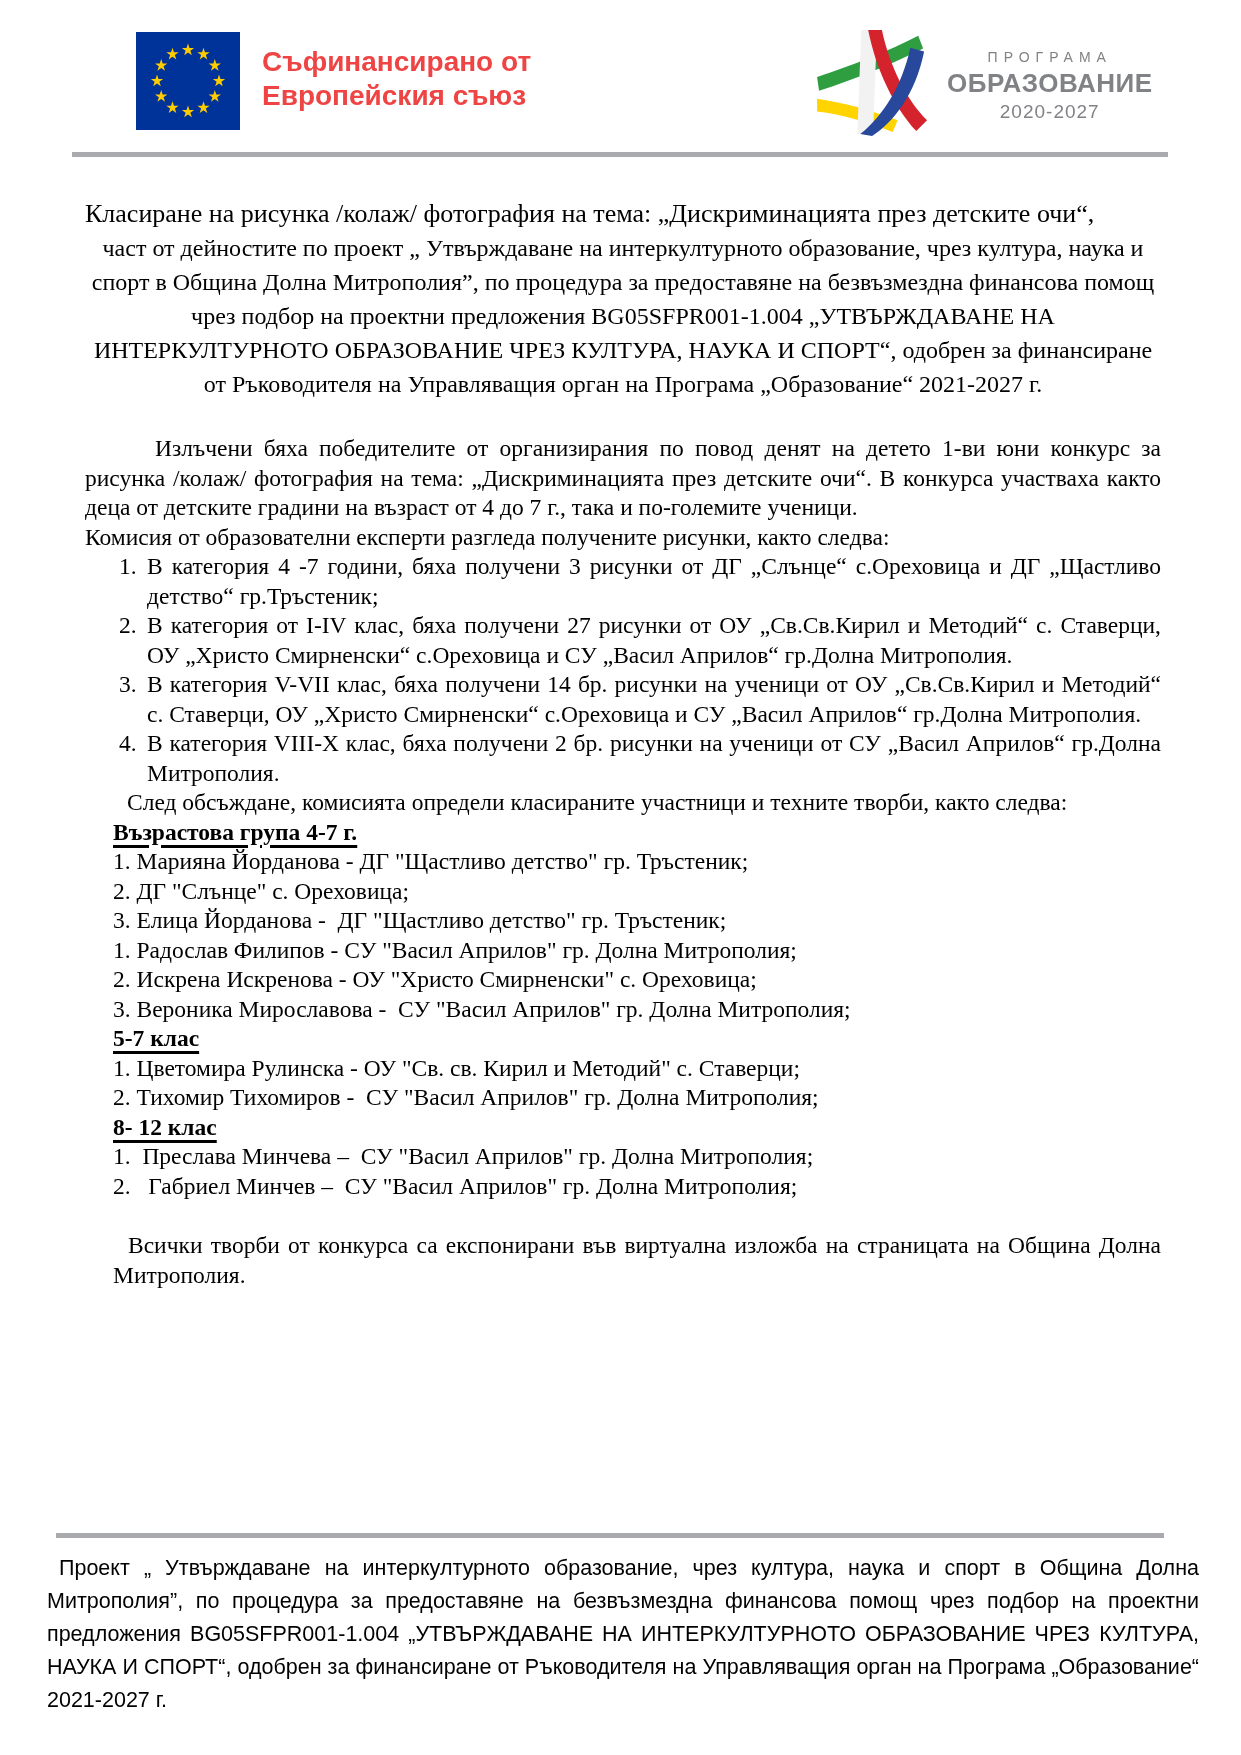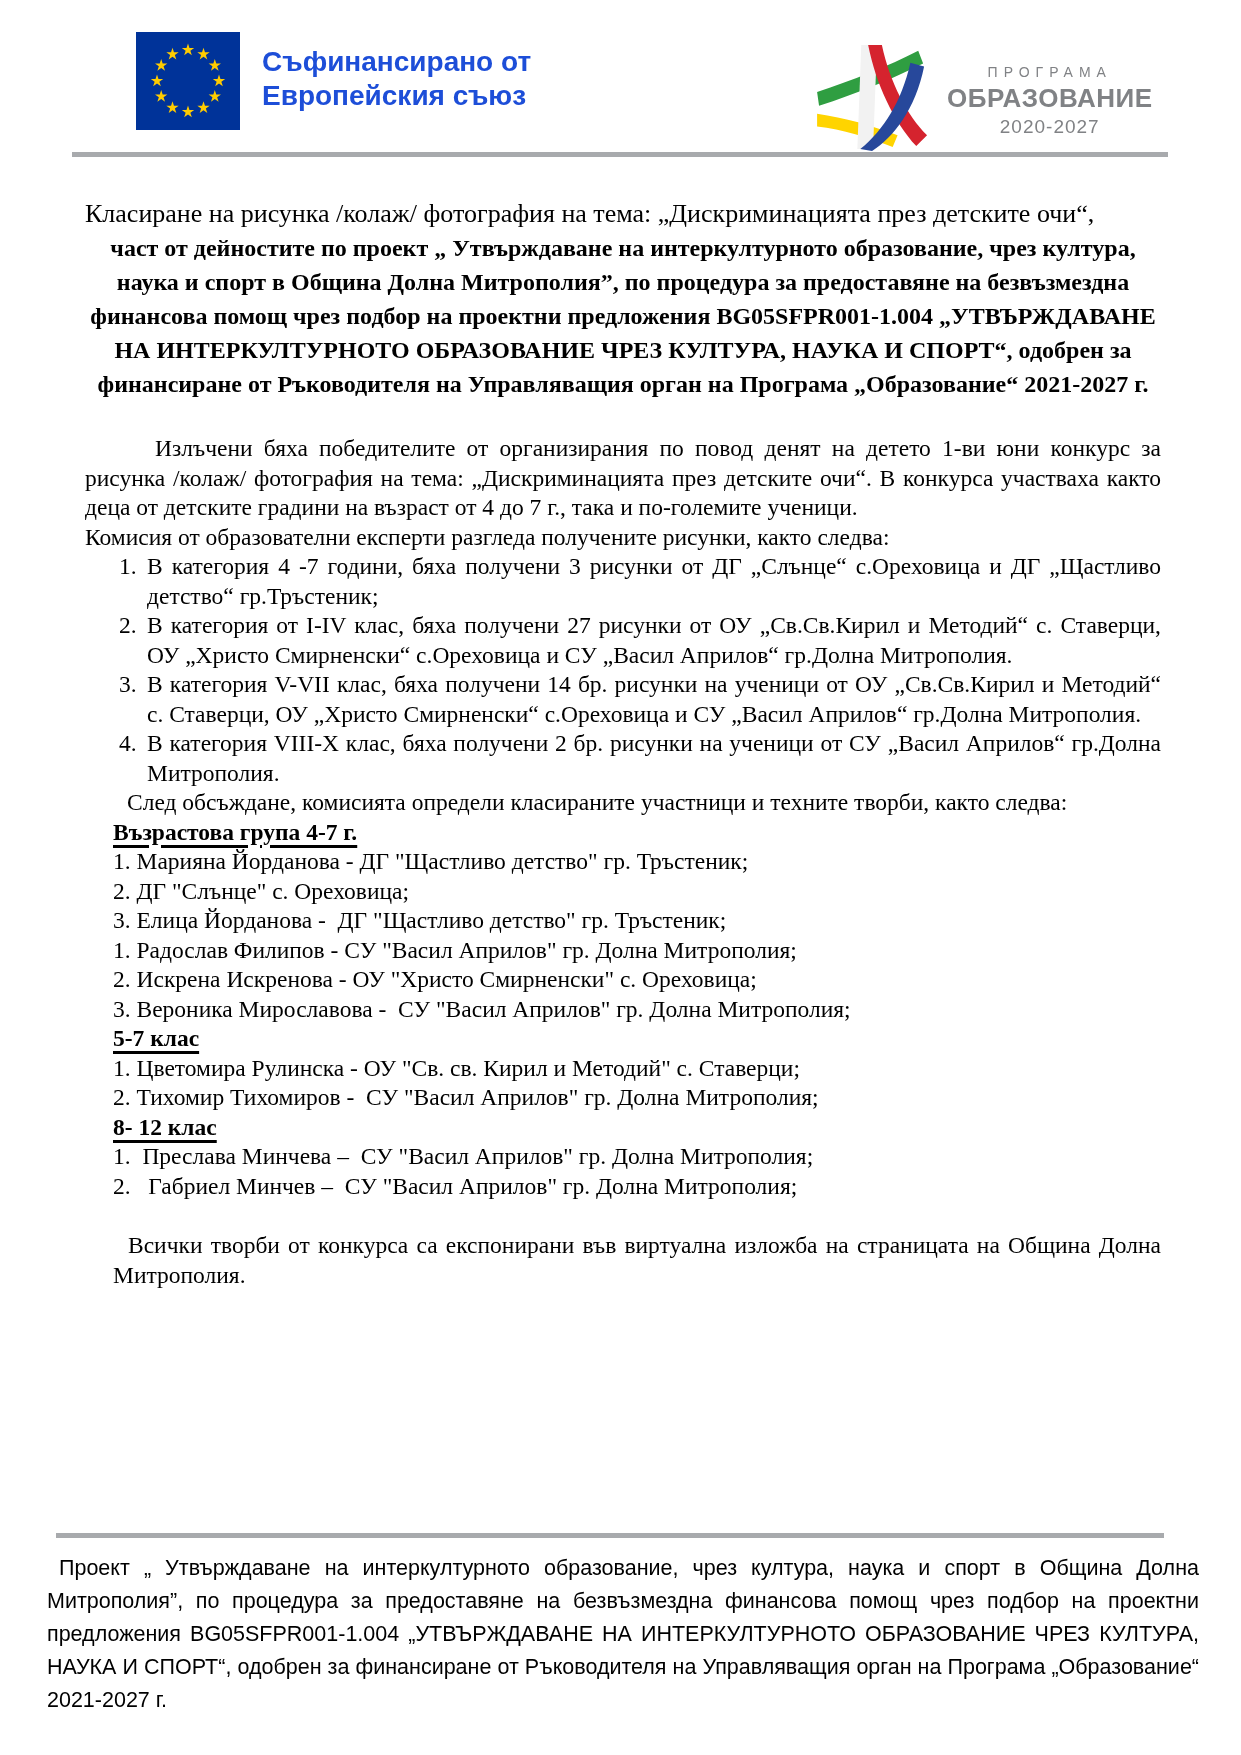--- a/index.html
+++ b/index.html
@@ -3,35 +3,35 @@
 <meta charset="utf-8">
 <style>
   html,body{margin:0;padding:0;background:#fff;}
   .page{position:relative;width:1241px;height:1755px;background:#ffffff;overflow:hidden;
         font-family:"Liberation Serif", serif;color:#000;}
 
   
   .header{position:absolute;top:28px;left:0;width:100%;height:128px;}
   .eu-block{position:absolute;left:136px;top:4px;display:flex;align-items:flex-start;gap:22px;}
   .eu-flag{width:104px;height:98px;display:block;}
-  .eu-text{font-family:"Liberation Sans", sans-serif;font-weight:700;color:#1d4ed8;
+  .eu-text{font-family:"Liberation Sans", sans-serif;font-weight:700;color:#ef4444;
            font-size:28px;line-height:34px;padding-top:13px;}
-  .program-block{position:absolute;left:815px;top:15px;display:flex;align-items:center;gap:10px;justify-content:space-between;}
+  .program-block{position:absolute;left:815px;top:0;display:flex;align-items:center;gap:10px;justify-content:space-between;}
   .ribbons{width:122px;height:108px;display:block;}
   .program-text{font-family:"Liberation Sans", sans-serif;color:#808285;text-align:center;margin-top:8px;}
   .pt1{font-size:14px;letter-spacing:6px;margin-bottom:3px;}
   .pt2{font-size:26px;font-weight:700;letter-spacing:.5px;}
   .pt3{font-size:19px;letter-spacing:1px;margin-top:2px;}
   .top-rule{position:absolute;top:152px;left:72px;width:1096px;height:5px;background:#A8AAAD;}
 
   
   .content{position:absolute;top:196px;left:85px;width:1076px;
            font-size:23.5px;line-height:29.5px;}
   .title{margin:0;font-size:26px;line-height:35px;font-weight:400;}
-  .subtitle{margin:0;font-size:24px;line-height:34px;text-align:center;font-weight:bold;}
+  .subtitle{margin:0;font-size:24px;line-height:34px;text-align:center;}
   .para{margin:0;text-align:justify;}
   .indent{text-indent:70px;margin-top:33px;}
   .indent2{text-indent:42px;}
   .cat-item{position:relative;margin:0;padding-left:62px;text-align:justify;}
   .cat-item .num{position:absolute;left:34px;}
   .groups{margin-left:28px;}
   .group-heading{margin:0;font-size:inherit;line-height:inherit;font-weight:700;
                  text-decoration:underline;text-decoration-thickness:2.5px;text-underline-offset:5px;}
   .winner-line{margin:0;white-space:pre-wrap;}
   .closing{margin-left:28px;text-indent:15px;margin-top:30px;}

